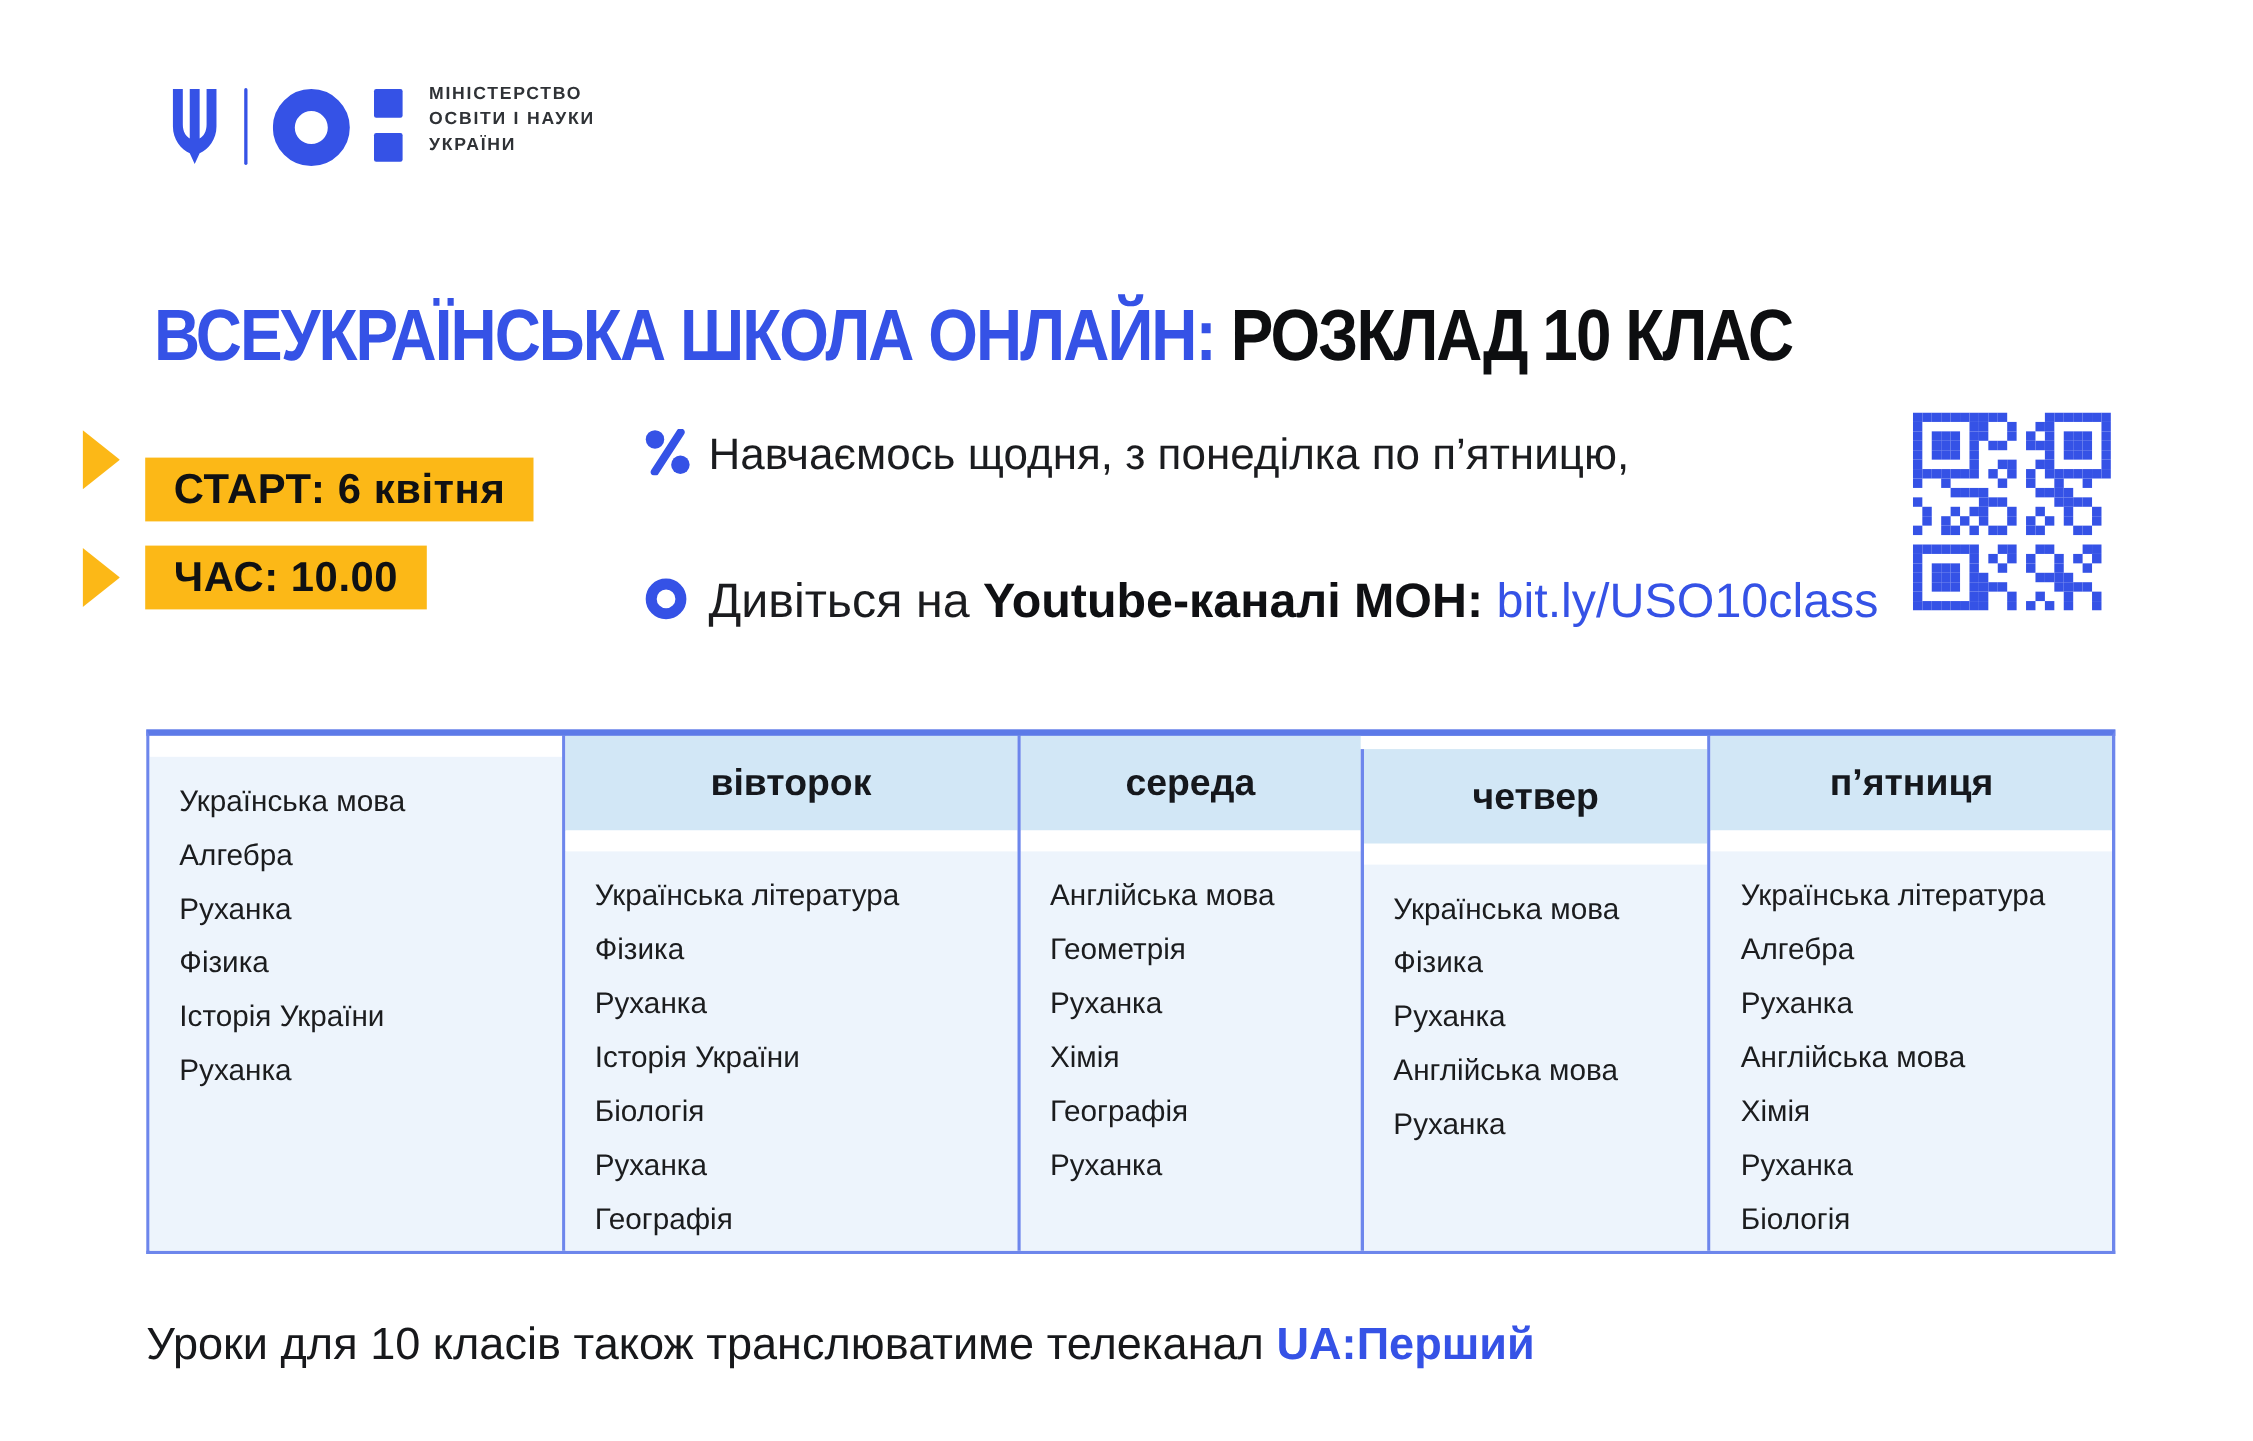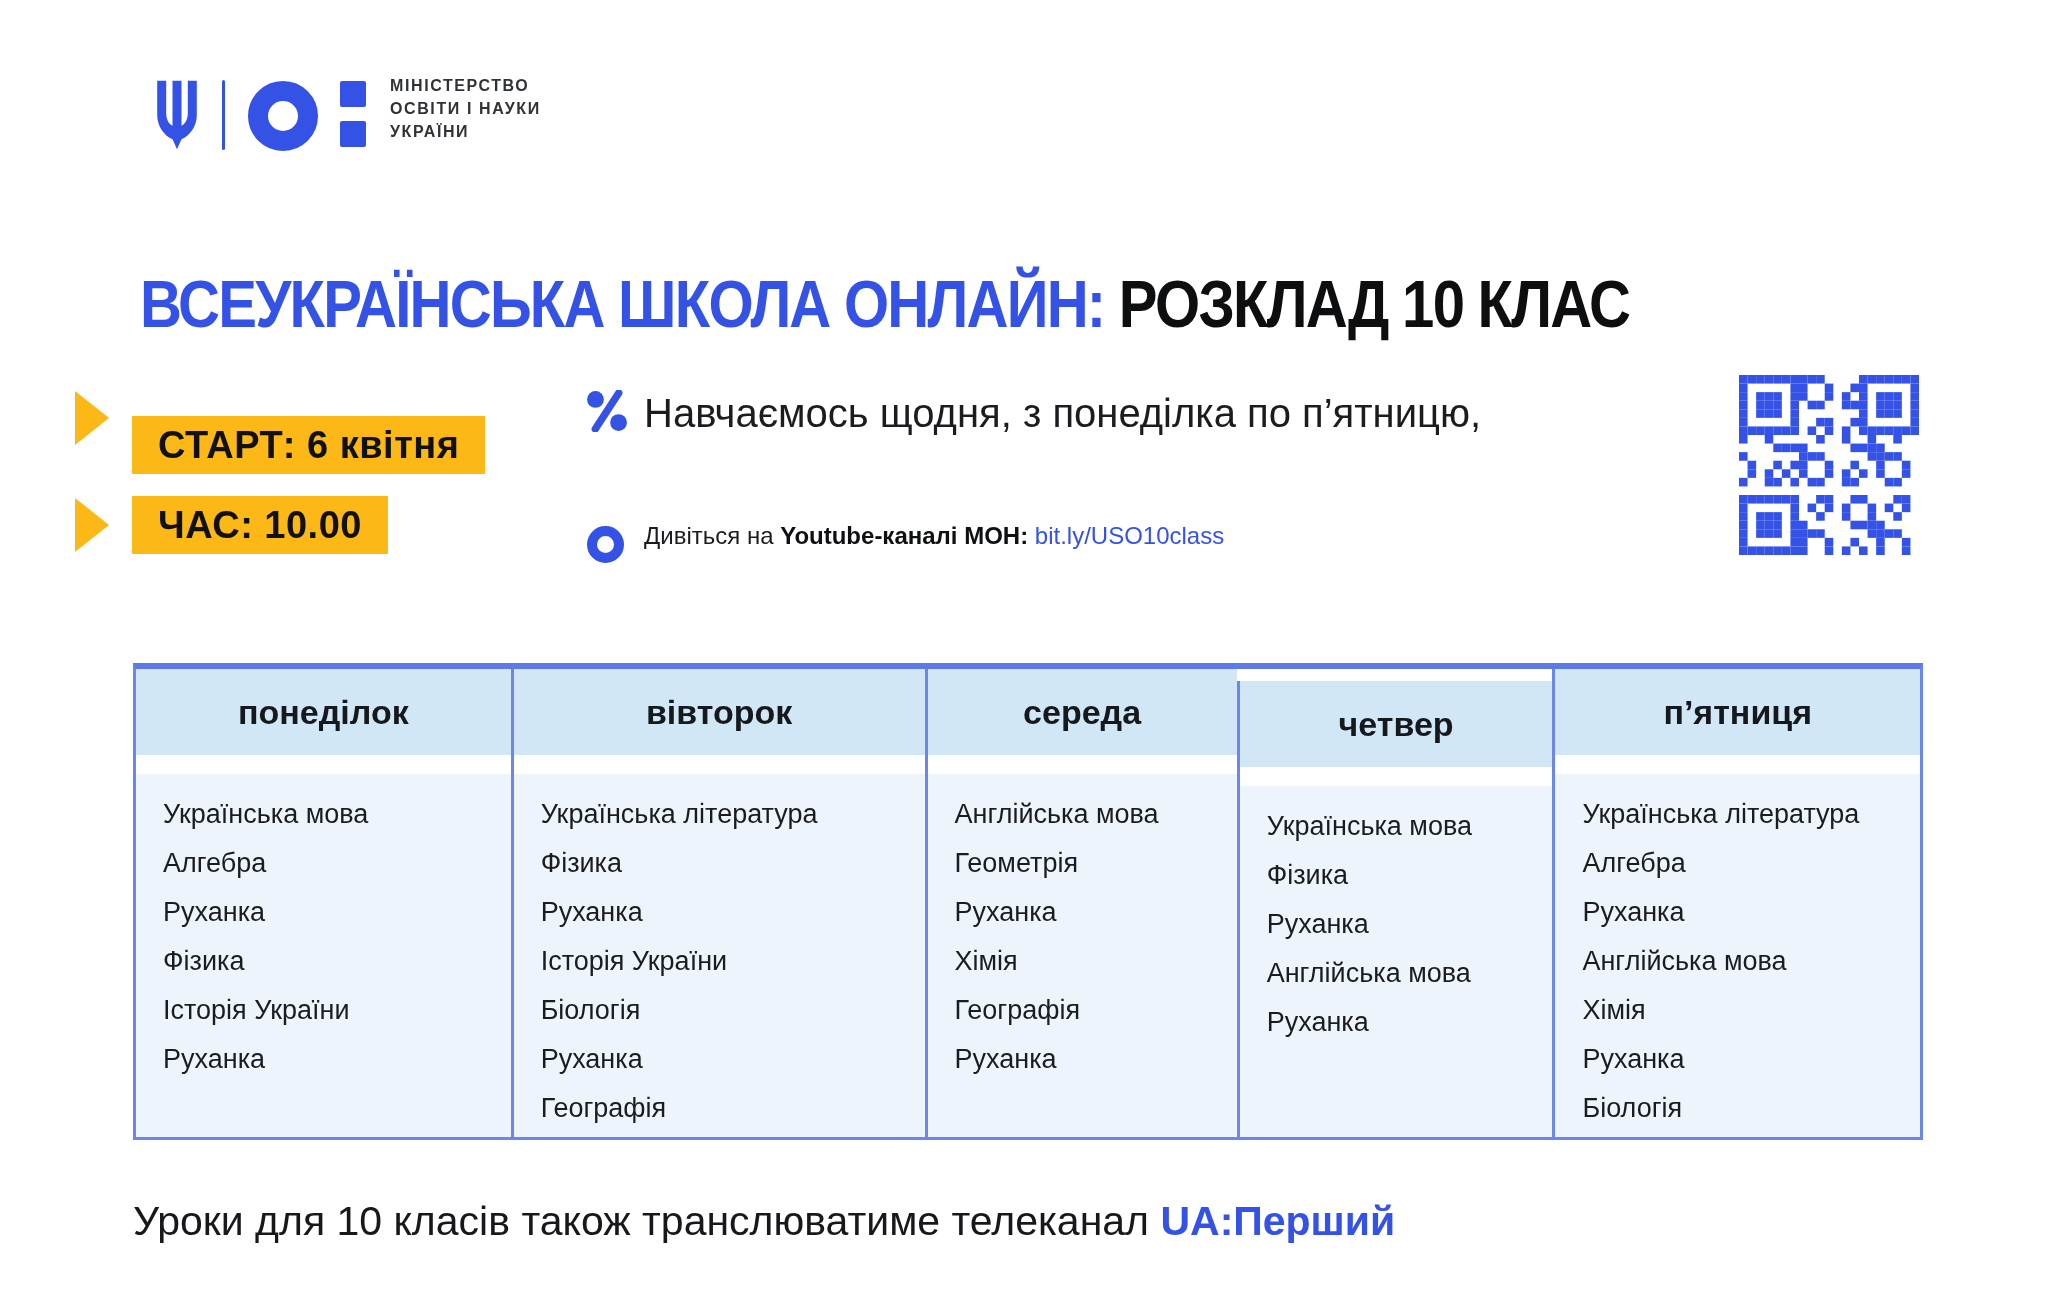--- a/index.html
+++ b/index.html
@@ -44,21 +44,21 @@
     position:absolute;display:inline-flex;align-items:center;
     height:58px;background:var(--yellow);padding:0 26px;
     font-size:38px;font-weight:bold;color:#101113;letter-spacing:.5px;white-space:nowrap;
   }
   .badge.b1{left:132px;top:389px;margin-top:27px;}
   .badge.b2{left:132px;top:496px;}
   
   .pct-icon{position:absolute;left:586px;top:390px;width:42px;height:42px;}
   .ring-icon{position:absolute;left:587px;top:526px;width:37px;height:37px;border:10px solid var(--blue);border-radius:50%;}
   .info-1{position:absolute;left:644px;top:384px;font-size:40px;line-height:58px;color:#1b1c1f;}
-  .info-2{position:absolute;left:644px;top:522px;font-size:24px;color:#1b1c1f;white-space:nowrap;}
+  .info-2{position:absolute;left:644px;top:522px;font-size:44px;color:#1b1c1f;white-space:nowrap;}
   .info-2 b{font-weight:bold;color:#0f1013;}
   .info-2 a{color:var(--blue);text-decoration:none;}
   
   .qr{position:absolute;left:1739px;top:375px;width:180px;height:180px;}
   .qr svg{width:100%;height:100%;fill:var(--blue);}
   
   .table{
     position:absolute;left:133px;top:663px;width:1790px;height:477px;
     border:3px solid var(--tbl-border);border-top:6px solid var(--tbl-border-top);
     display:flex;background:#fff;
@@ -331,21 +331,20 @@
         <rect x="90" y="180" width="9" height="9"></rect>
         <rect x="108" y="180" width="9" height="9"></rect>
         <rect x="126" y="180" width="9" height="9"></rect>
         <rect x="144" y="180" width="9" height="9"></rect>
         <rect x="171" y="180" width="9" height="9"></rect>
       </svg>
   </div>
 
   <div class="table">
     <div class="day-col">
-      <div class="day-head">понеділок</div>
       <div class="day-gap"></div>
       <div class="day-list">
           <span class="subject">Українська мова</span>
           <span class="subject">Алгебра</span>
           <span class="subject">Руханка</span>
           <span class="subject">Фізика</span>
           <span class="subject">Історія України</span>
           <span class="subject">Руханка</span>
         </div>
     </div>

